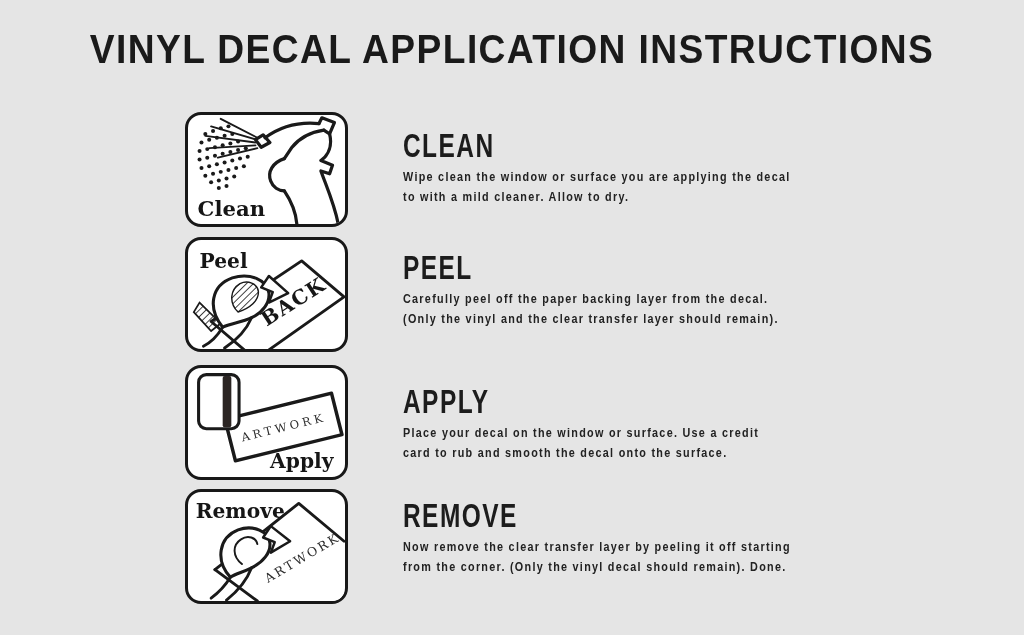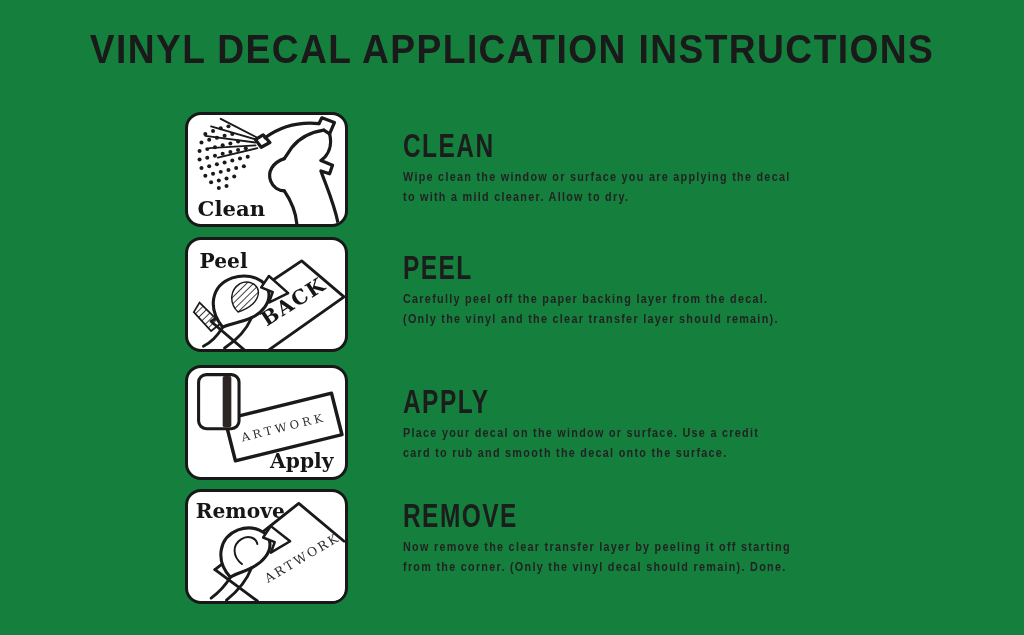--- a/index.html
+++ b/index.html
@@ -1,18 +1,18 @@
 <!DOCTYPE html>
 <html><head>
 <meta charset="utf-8">
 <style>
   * { margin:0; padding:0; box-sizing:border-box; }
   html,body { background:#ffffff; }
   .canvas {
-    position:relative; width:1024px; height:635px; background:#15803d;
+    position:relative; width:1024px; height:635px; background:#e5e5e5;
     overflow:hidden; font-family:"Liberation Sans", sans-serif; color:#1c1c1c;
   }
   .page-title {
     position:absolute; top:27px; left:0; right:0;
     text-align:center; white-space:nowrap;
     font-weight:bold; font-size:40px; letter-spacing:1.5px; color:#1a1a1a;
     transform:scaleX(0.93); transform-origin:center top;
   }
   .icon-box {
     position:absolute; left:185px; width:163px; height:115px;

